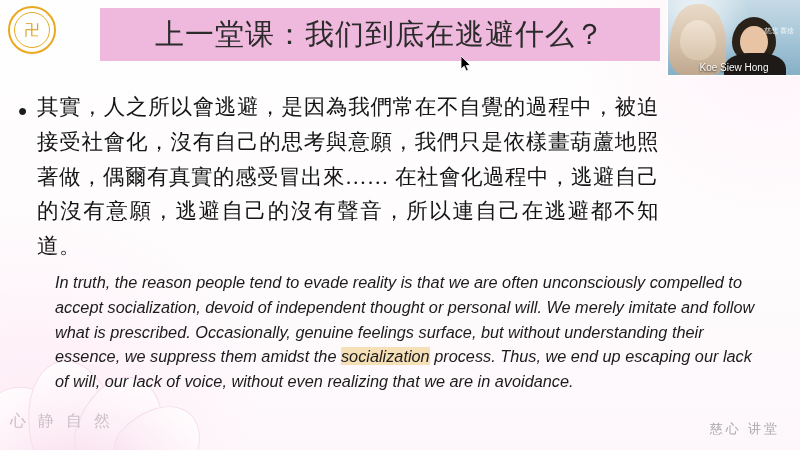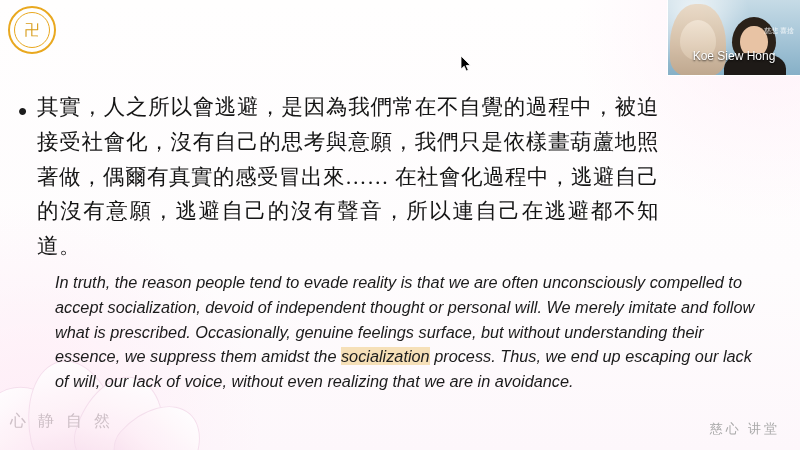--- a/index.html
+++ b/index.html
@@ -213,23 +213,23 @@
     height: 22px;
     background: #1e1a17;
     border-radius: 40% 40% 0 0 / 70% 70% 0 0;
   }
   .video-name {
     position: absolute;
     left: 0;
     bottom: 0;
     width: 100%;
     color: #ffffff;
-    font-size: 12px;
+    font-size: 10px;
     text-align: center;
-    padding-bottom: 12px;
+    padding-bottom: 2px;
     text-shadow: 0 1px 2px rgba(0,0,0,0.8);
     box-sizing: border-box;
   }
   .video-chinese {
     position: absolute;
     right: 6px;
     top: 6px;
     color: rgba(255,255,255,0.85);
     font-family: "Liberation Serif", serif;
     font-size: 7px;
@@ -268,20 +268,23 @@
     <div class="lotus-petal" style="left:10px; top:58px; width:92px; height:96px; transform:rotate(-38deg);"></div>
     <div class="lotus-petal" style="left:56px; top:34px; width:88px; height:108px; transform:rotate(-12deg);"></div>
     <div class="lotus-petal" style="left:108px; top:50px; width:86px; height:100px; transform:rotate(16deg);"></div>
     <div class="lotus-petal" style="left:150px; top:76px; width:78px; height:88px; transform:rotate(42deg);"></div>
   </div>
 
   <div class="logo">
     <div class="logo-inner">卍</div>
   </div>
 
+  <div class="title-banner">
+    <div class="title-text">上一堂课：我们到底在逃避什么？</div>
+  </div>
 
   <div class="cursor">
     <svg width="11" height="16" viewBox="0 0 11 16">
       <polygon points="0,0 0,13 3.2,10.2 5.3,15 7.3,14.1 5.2,9.5 9.3,9.3" fill="#000000" stroke="#ffffff" stroke-width="0.8"></polygon>
     </svg>
   </div>
 
   <div class="cn-block">
     <div class="bullet">•</div>
     <div class="cn-text">其實，人之所以會逃避，是因為我們常在不自覺的過程中，被迫接受社會化，沒有自己的思考與意願，我們只是依樣畫葫蘆地照著做，偶爾有真實的感受冒出來…… 在社會化過程中，逃避自己的沒有意願，逃避自己的沒有聲音，所以連自己在逃避都不知道。</div>

